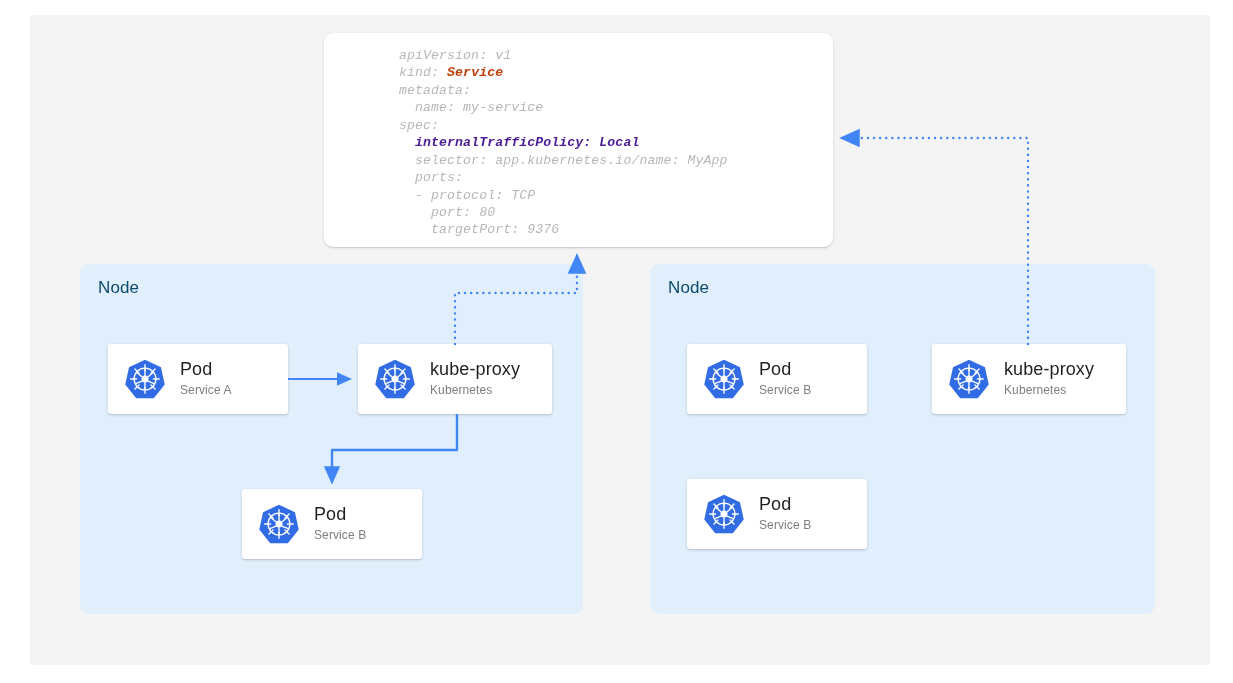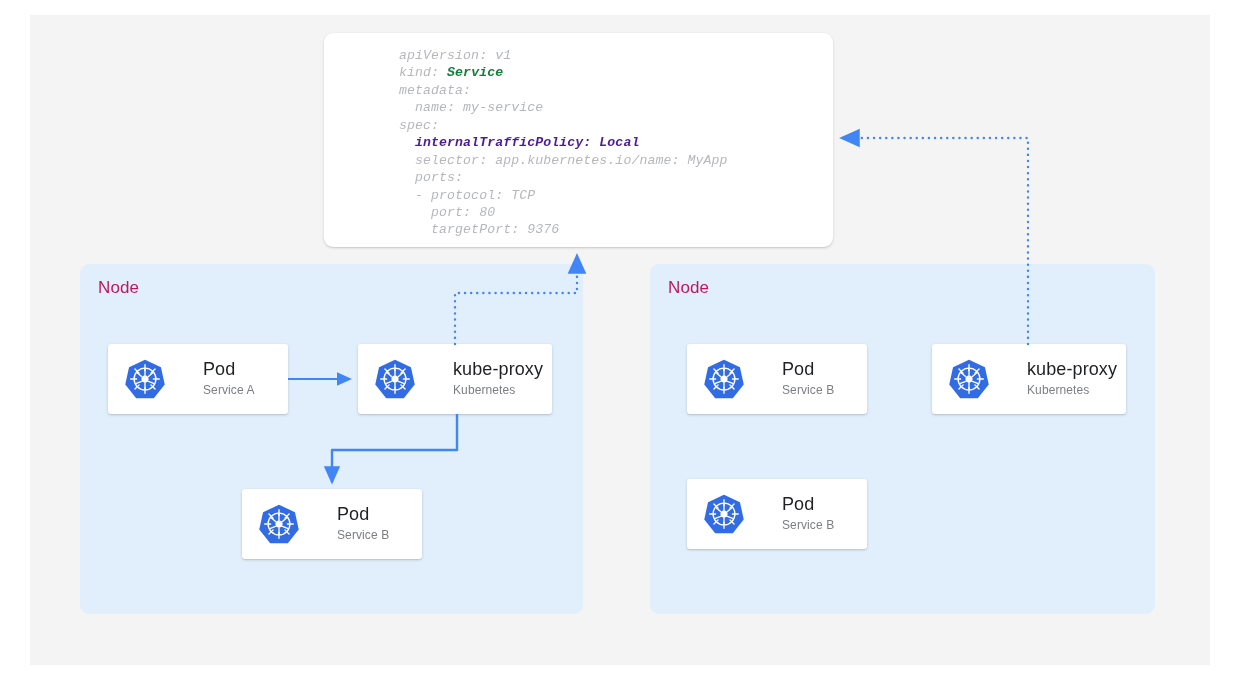--- a/index.html
+++ b/index.html
@@ -48,57 +48,57 @@
     font-family: "Liberation Mono", "DejaVu Sans Mono", monospace;
     font-style: italic;
     font-size: 13.2px;
     line-height: 17.45px;
     color: #b5b7bb;
     white-space: pre;
     letter-spacing: 0.1px;
   }
   .yaml-line { display: block; height: 17.45px; }
   .yaml-bold { font-weight: bold; color: #4c1d95; }
-  .yaml-bold-kind { font-weight: bold; color: #15803d; }
+  .yaml-bold-kind { font-weight: bold; color: #c2410c; }
 
   
   .node-box {
     position: absolute;
     background: #e1effc;
     border-radius: 9px;
   }
   #node-left  { left: 80px;  top: 264px; width: 503px; height: 350px; }
   #node-right { left: 650px; top: 264px; width: 505px; height: 350px; }
   .node-label {
     position: absolute;
     left: 18px;
     top: 14px;
     font-size: 17px;
-    color: #be185d;
+    color: #0c4a6e;
     letter-spacing: 0.1px;
   }
 
   
   .card {
     position: absolute;
     background: #ffffff;
     border-radius: 3px;
     box-shadow: 0 1px 3px rgba(0,0,0,0.17), 0 1px 1px rgba(0,0,0,0.05);
     display: flex;
     align-items: center;
   }
   .card-icon {
     width: 42px;
     height: 42px;
     margin-left: 16px;
     margin-right: 14px;
     flex: 0 0 auto;
   }
   .card-icon svg { display: block; width: 42px; height: 42px; }
-  .card-text { display: flex; flex-direction: column; justify-content: center; margin-left: 23px; }
+  .card-text { display: flex; flex-direction: column; justify-content: center; }
   .card-title {
     font-size: 18px;
     color: #1f2023;
     line-height: 21px;
     letter-spacing: 0.1px;
   }
   .card-sub {
     font-size: 12px;
     color: #7b7e83;
     line-height: 20px;

